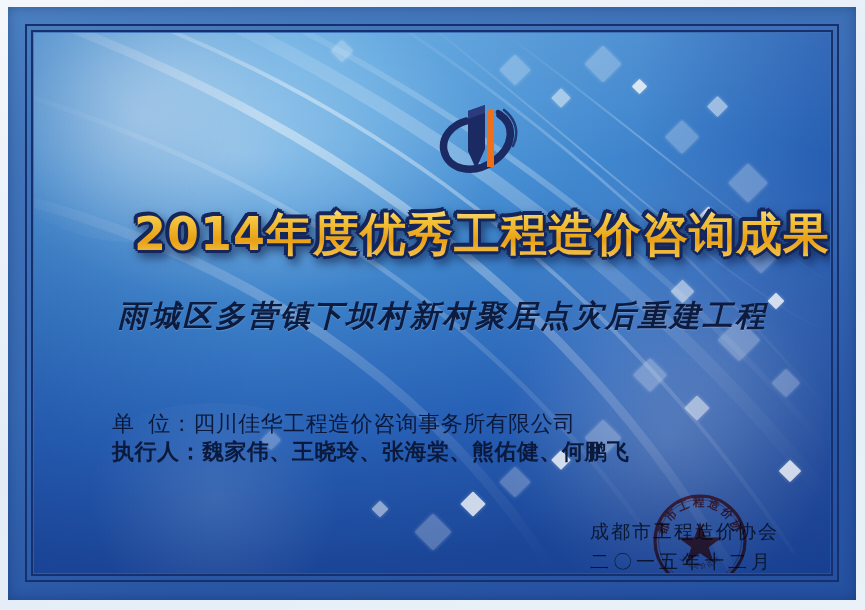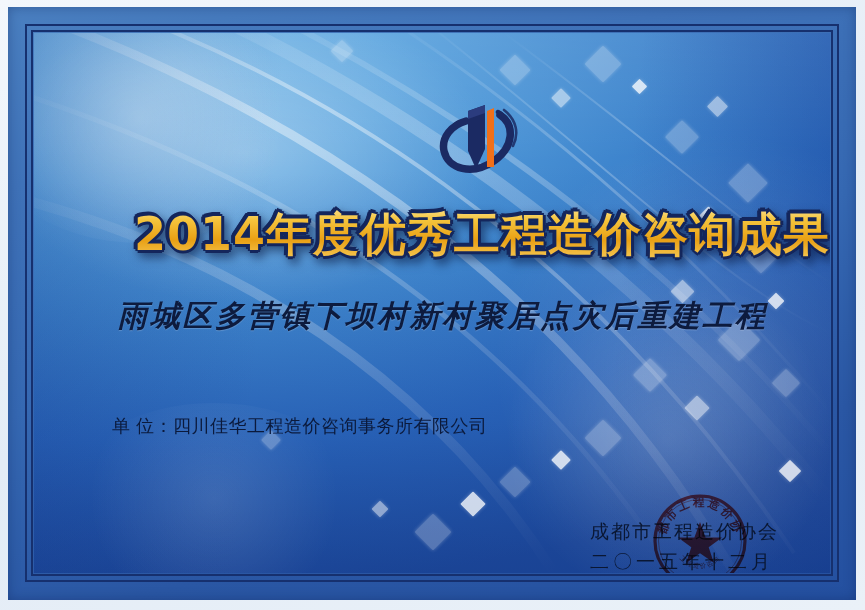--- a/index.html
+++ b/index.html
@@ -92,22 +92,22 @@
   }
 
   .award-line{
     position:absolute;left:0;right:0;top:318px;text-align:center;
     font-family:"DejaVu Sans","Liberation Sans",sans-serif;
     font-size:33px;letter-spacing:0px;color:#0a1733;white-space:nowrap;
   }
 
   .meta{position:absolute;left:78px;top:379px;width:560px;}
   .meta-row{
-    font-family:Liberation Sans, sans-serif;
-    font-size:18px;color:#0b1a3c;letter-spacing:.5px;white-space:nowrap;line-height:28px;
+    font-family:Liberation Mono, monospace;
+    font-size:22px;color:#0b1a3c;letter-spacing:.5px;white-space:nowrap;line-height:28px;
   }
   .meta-row.bold{font-weight:700;}
   .meta-label{display:inline-block;}
 
   
   .sign{position:absolute;left:556px;top:483px;width:230px;text-align:left;}
   .sign-org,.sign-date{
     font-family:"DejaVu Sans","Liberation Sans",sans-serif;
     font-size:19px;color:#0a1733;letter-spacing:2px;white-space:nowrap;line-height:30px;
   }
@@ -216,20 +216,23 @@
 
     <div class="title">2014年度优秀工程造价咨询成果</div>
 
     <div class="project-line">雨城区多营镇下坝村新村聚居点灾后重建工程</div>
 
 
     <div class="meta">
       <div class="meta-row">
         <span class="meta-label">单  位：</span><span>四川佳华工程造价咨询事务所有限公司</span>
       </div>
+      <div class="meta-row bold">
+        <span class="meta-label">执行人：</span><span>魏家伟、王晓玲、张海棠、熊佑健、何鹏飞</span>
+      </div>
     </div>
 
     <div class="sign">
       <div class="sign-org">成都市工程造价协会</div>
       <div class="sign-date">二〇一五年十二月</div>
     </div>
 
     <div class="seal">
       <svg width="98" height="98" viewBox="0 0 98 98" aria-hidden="true">
         <defs>

